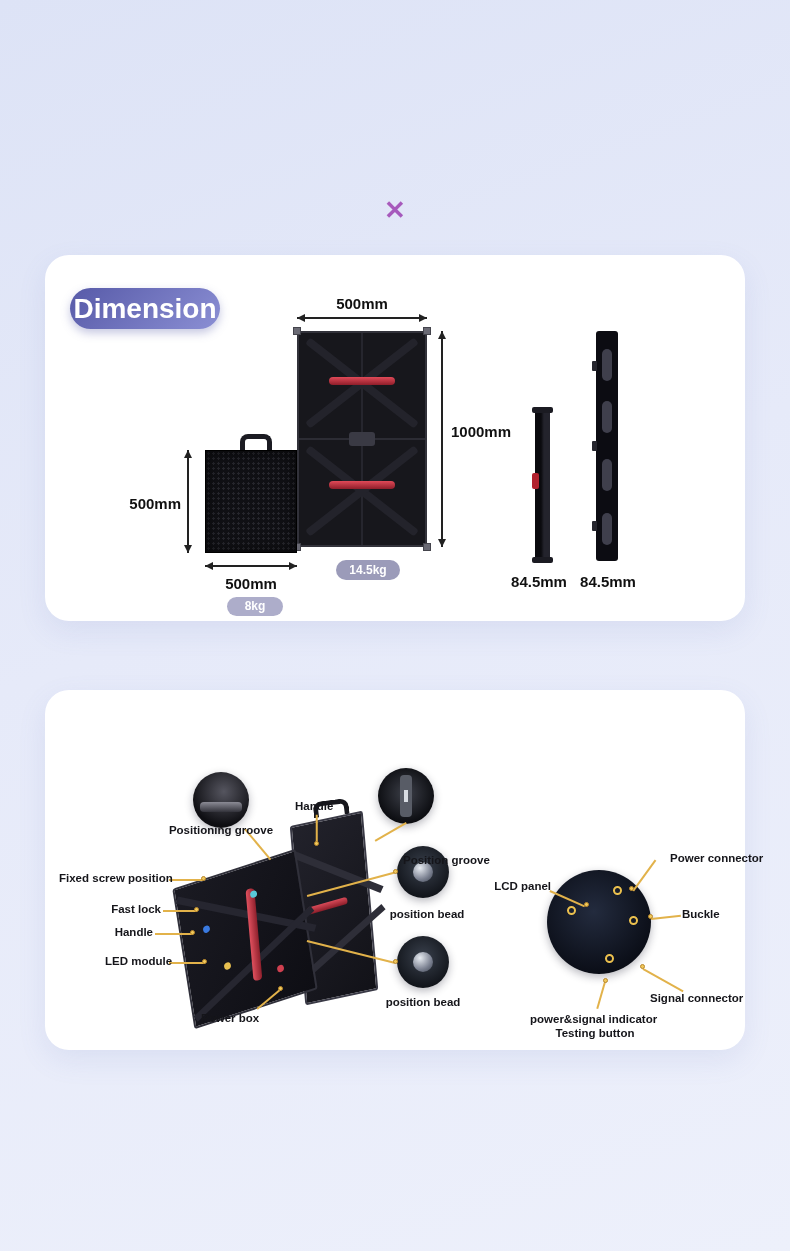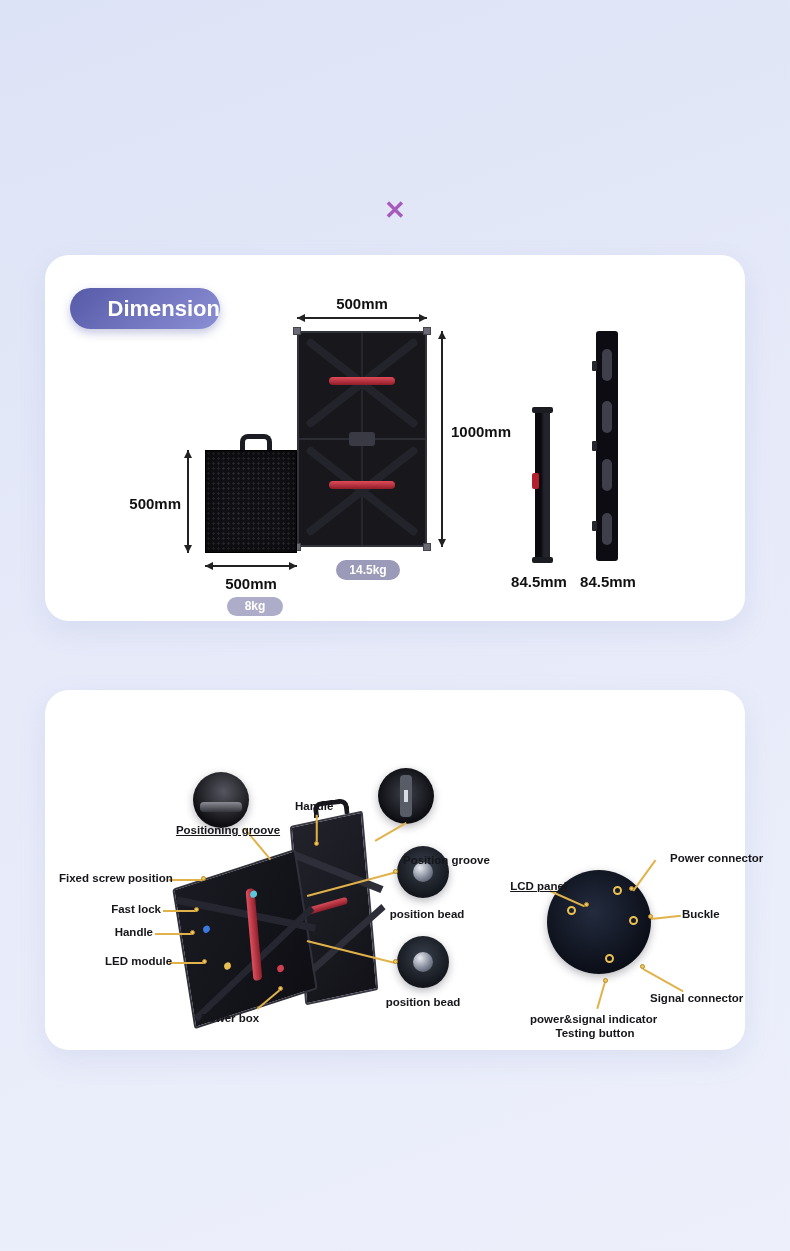--- a/index.html
+++ b/index.html
@@ -16,21 +16,21 @@
            font-size:26px; font-weight:700;
            background:linear-gradient(135deg,#d060b0 20%,#7d54c8 80%);
            -webkit-background-clip:text; background-clip:text; color:transparent; }
 
   
   .card { position:absolute; left:45px; width:700px; background:#ffffff;
           border-radius:24px; box-shadow:0 10px 28px rgba(110,120,190,.12); }
   .card-dimension { top:255px; height:366px; }
   .card-schematic { top:690px; height:360px; }
   .badge { position:absolute; left:25px; top:33px; height:41px; line-height:41px;
-           text-align:right; color:#fff; font-size:22px; font-weight:700; border-radius:21px;
+           text-align:center; color:#fff; font-size:28px; font-weight:700; border-radius:21px;
            background:linear-gradient(135deg,#575aa8 0%,#8b8fd4 100%);
            box-shadow:0 4px 10px rgba(90,95,170,.35); }
   .badge-dimension { width:150px; }
   .badge-schematic { width:145px; }
 
   
   .dim-label { position:absolute; font-size:15px; font-weight:700; color:#111; }
   .cabinet { position:absolute; left:252px; top:76px; width:130px; height:216px;
              background:#17171c; border:2px solid #32323a; }
   .cabinet .hline { position:absolute; left:0; top:50%; width:100%; height:2px; background:#2c2c34; margin-top:-1px; }
@@ -249,31 +249,31 @@
     <div class="ydot" style="left:269px; top:151px;"></div>
     <div class="ydot" style="left:233px; top:296px;"></div>
     <div class="ydot" style="left:348px; top:179px;"></div>
     <div class="ydot" style="left:348px; top:269px;"></div>
     <div class="ydot" style="left:539px; top:212px;"></div>
     <div class="ydot" style="left:584px; top:196px;"></div>
     <div class="ydot" style="left:603px; top:224px;"></div>
     <div class="ydot" style="left:595px; top:274px;"></div>
     <div class="ydot" style="left:558px; top:288px;"></div>
 
-    <div class="sch-label" style="left:129px; top:134px; width:108px; text-align:center;text-decoration:underline;">Positioning groove</div>
+    <div class="sch-label" style="left:122px; top:134px; width:108px; text-align:center;">Positioning groove</div>
     <div class="sch-label" style="left:250px; top:110px; width:44px;">Handle</div>
     <div class="sch-label" style="left:358px; top:132px; width:95px;margin-top:32px;">Position groove</div>
     <div class="sch-label" style="left:14px; top:182px; width:110px; text-align:right;">Fixed screw position</div>
     <div class="sch-label" style="left:66px; top:213px; width:50px; text-align:right;">Fast lock</div>
     <div class="sch-label" style="left:66px; top:236px; width:42px; text-align:right;">Handle</div>
     <div class="sch-label" style="left:60px; top:265px; width:62px; text-align:center;">LED module</div>
     <div class="sch-label" style="left:342px; top:218px; width:80px; text-align:center;">position bead</div>
     <div class="sch-label" style="left:336px; top:306px; width:84px; text-align:center;">position bead</div>
     <div class="sch-label" style="left:156px; top:322px; width:62px;">Power box</div>
-    <div class="sch-label" style="left:464px; top:190px; width:58px; text-align:right;text-decoration:underline;">LCD panel</div>
+    <div class="sch-label" style="left:448px; top:190px; width:58px; text-align:right;">LCD panel</div>
     <div class="sch-label" style="left:625px; top:162px; width:100px;">Power connector</div>
     <div class="sch-label" style="left:637px; top:218px; width:50px;">Buckle</div>
     <div class="sch-label" style="left:605px; top:302px; width:100px;">Signal connector</div>
     <div class="sch-label" style="left:485px; top:323px; width:130px; text-align:left;">power&amp;signal indicator</div>
     <div class="sch-label" style="left:485px; top:337px; width:130px; text-align:center;">Testing button</div>
   </div>
 
 
 </div>
 

